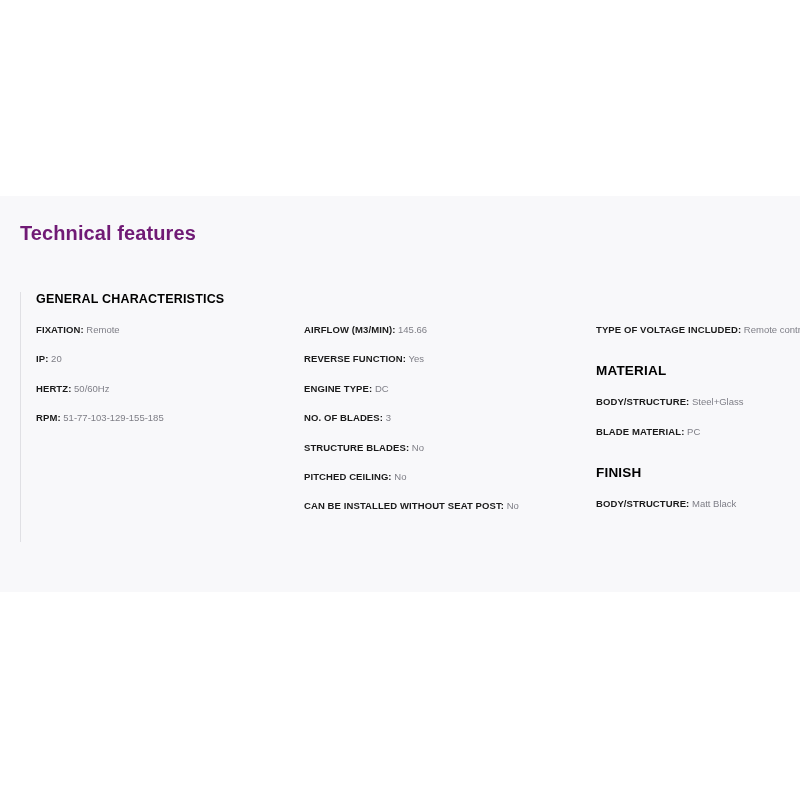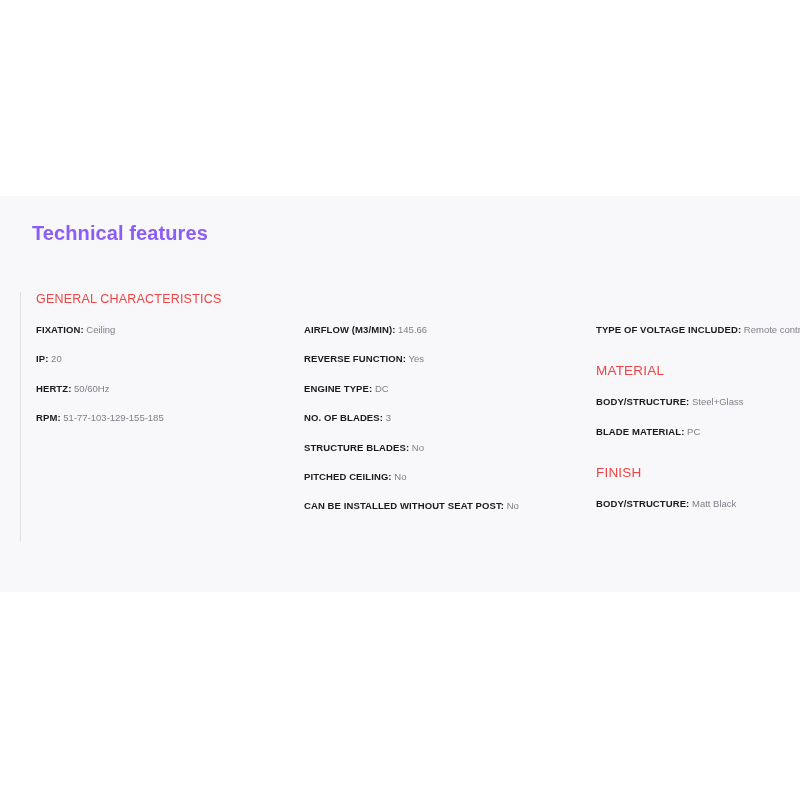--- a/index.html
+++ b/index.html
@@ -24,25 +24,25 @@
     position: absolute;
     left: 0;
     top: 196px;
     width: 800px;
     height: 396px;
     background: #f8f8fa;
   }
 
   .panel-title {
     position: absolute;
-    left: 32px;
+    left: 20px;
     top: 222px;
     font-size: 20px;
     font-weight: 700;
-    color: #8b5cf6;
+    color: #701a75;
     letter-spacing: 0.1px;
   }
 
   
   .spec-block {
     position: absolute;
     left: 20px;
     top: 292px;
     width: 770px;
     border-left: 1px solid #e0e0e4;
@@ -61,22 +61,22 @@
     position: absolute;
     top: 0;
   }
 
   .col-1 { left: 0px;   width: 270px; }
   .col-2 { left: 268px; width: 270px; }
   .col-3 { left: 560px; width: 210px; }
 
   .section-heading {
     font-size: 12.5px;
-    font-weight: 400;
-    color: #ef4444;
+    font-weight: 700;
+    color: #000000;
     letter-spacing: 0.2px;
     margin: 0 0 18px 0;
     text-transform: uppercase;
   }
 
   .section-heading.mid {
     font-size: 13.5px;
     margin-top: 28px;
     margin-bottom: 18px;
   }
@@ -109,21 +109,21 @@
   <div class="panel-title">Technical features</div>
 
   <div class="spec-block">
     <div class="columns">
 
       <div class="col col-1">
         <div class="section-heading">GENERAL CHARACTERISTICS</div>
 
         <div class="spec-row">
           <span class="spec-label">FIXATION:</span>
-          <span class="spec-value">Ceiling</span>
+          <span class="spec-value">Remote</span>
         </div>
         <div class="spec-row">
           <span class="spec-label">IP:</span>
           <span class="spec-value">20</span>
         </div>
         <div class="spec-row">
           <span class="spec-label">HERTZ:</span>
           <span class="spec-value">50/60Hz</span>
         </div>
         <div class="spec-row">

